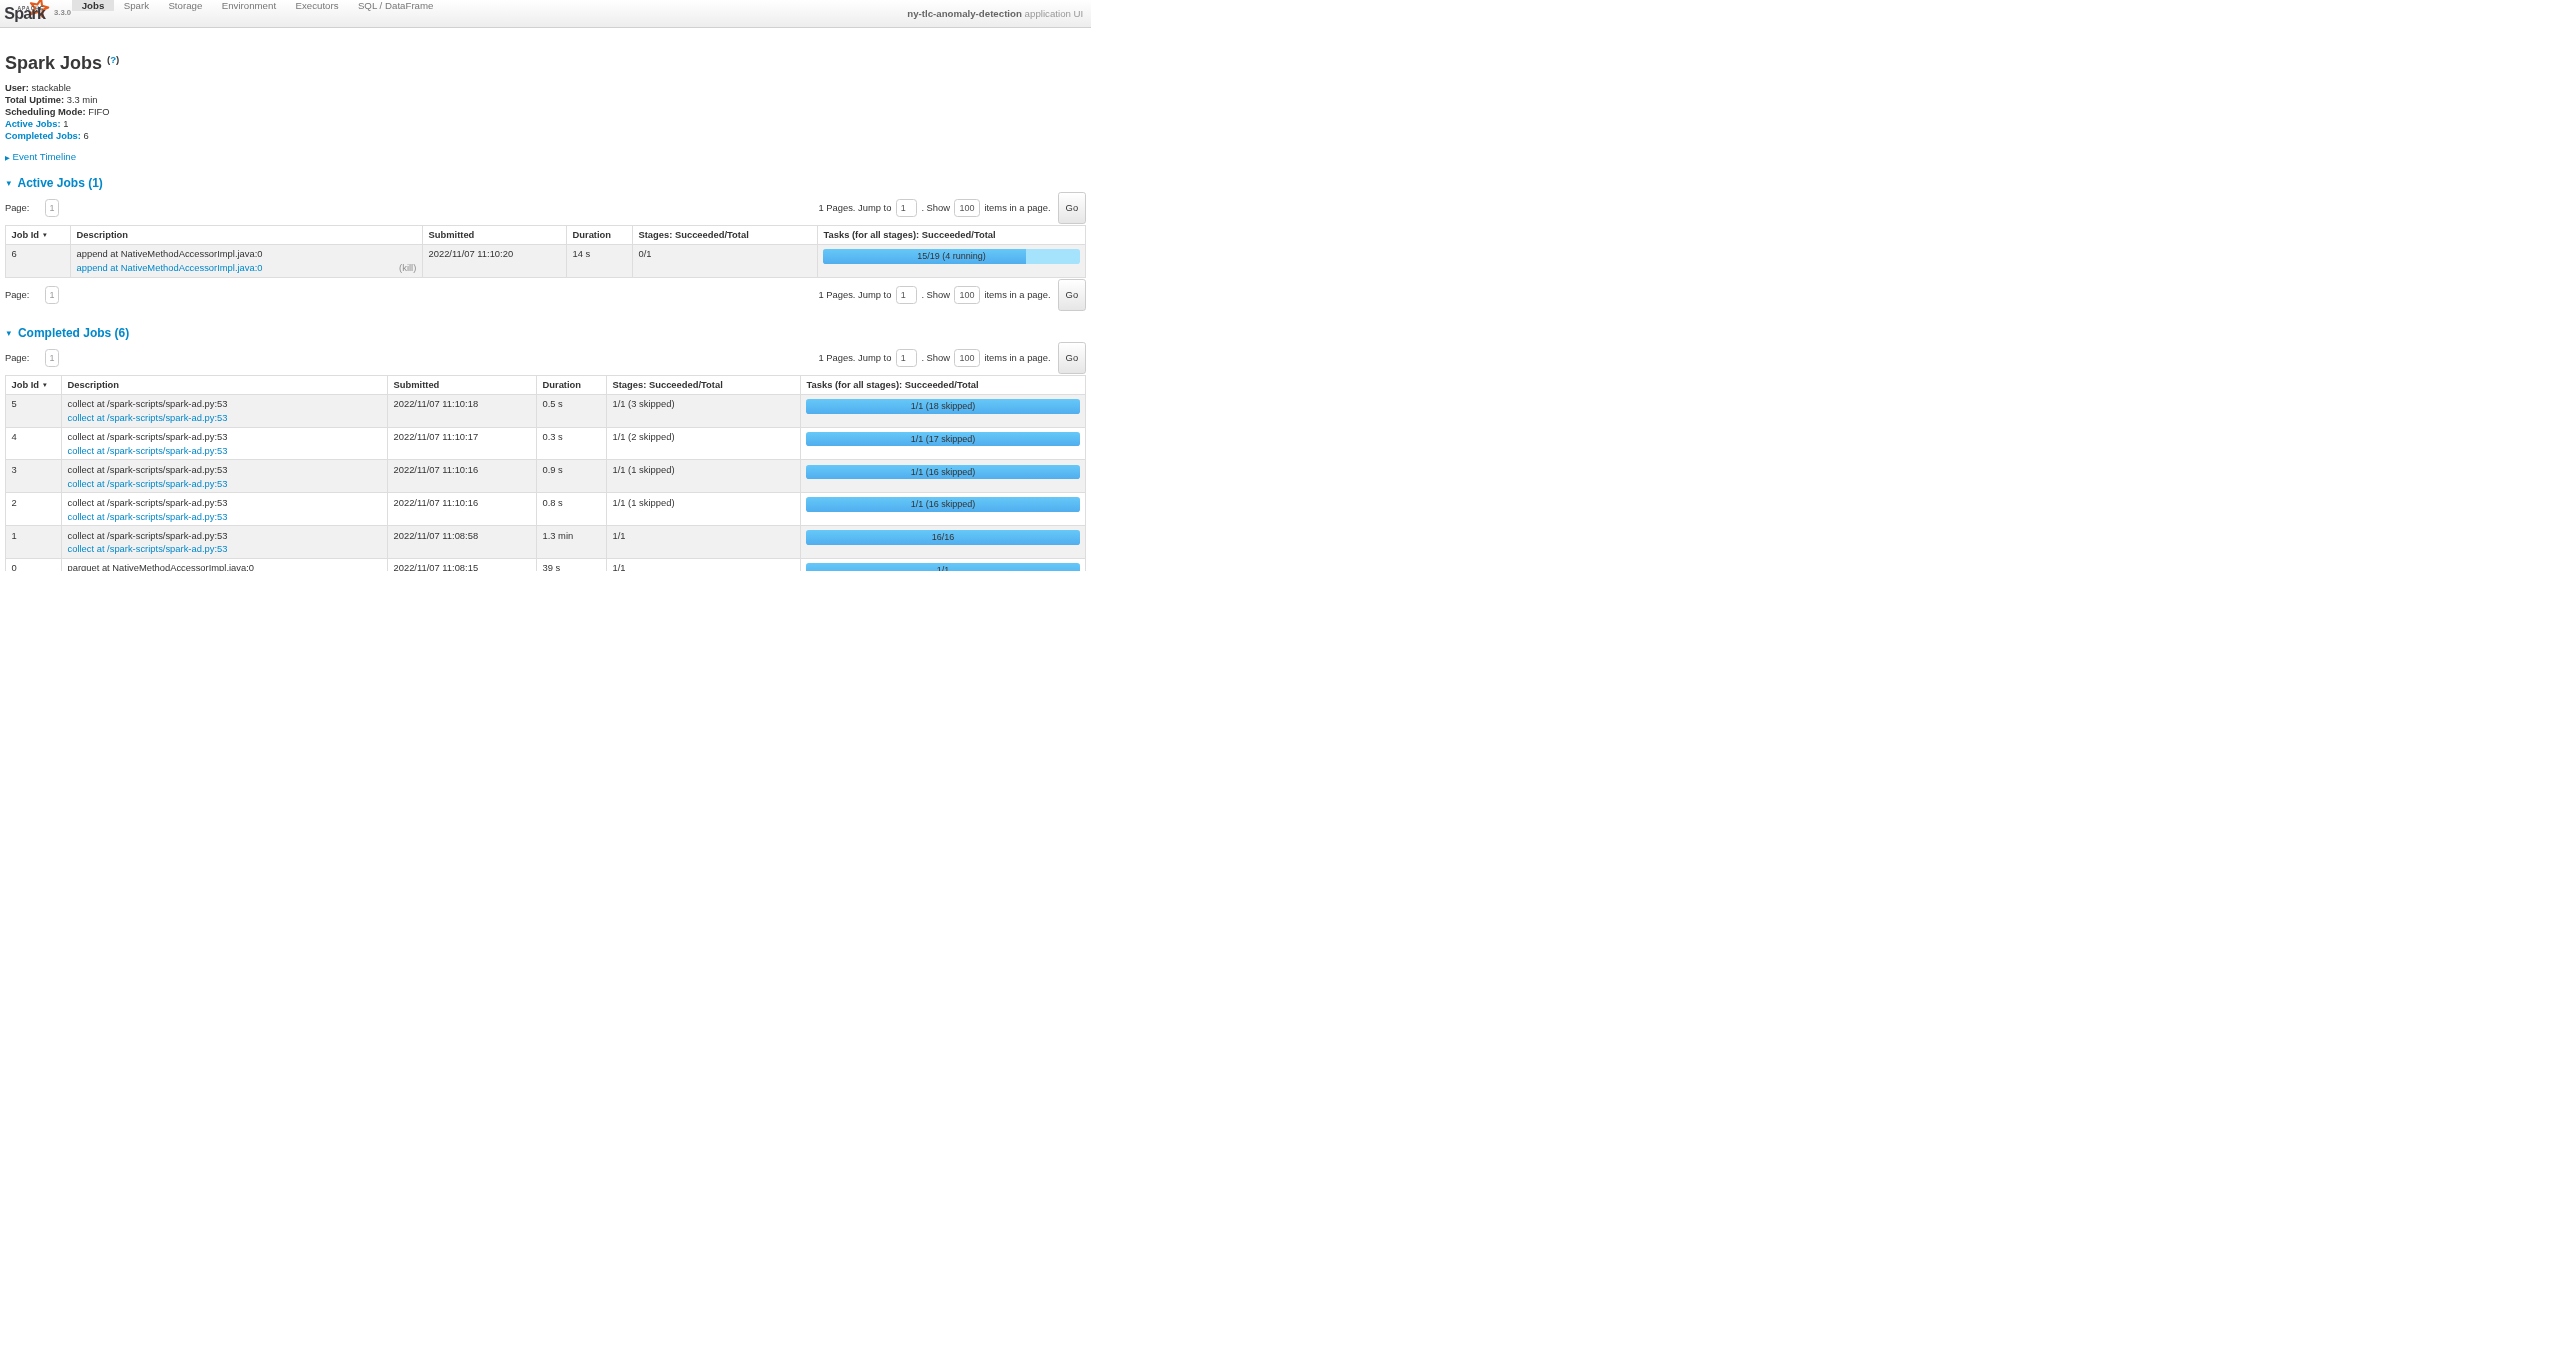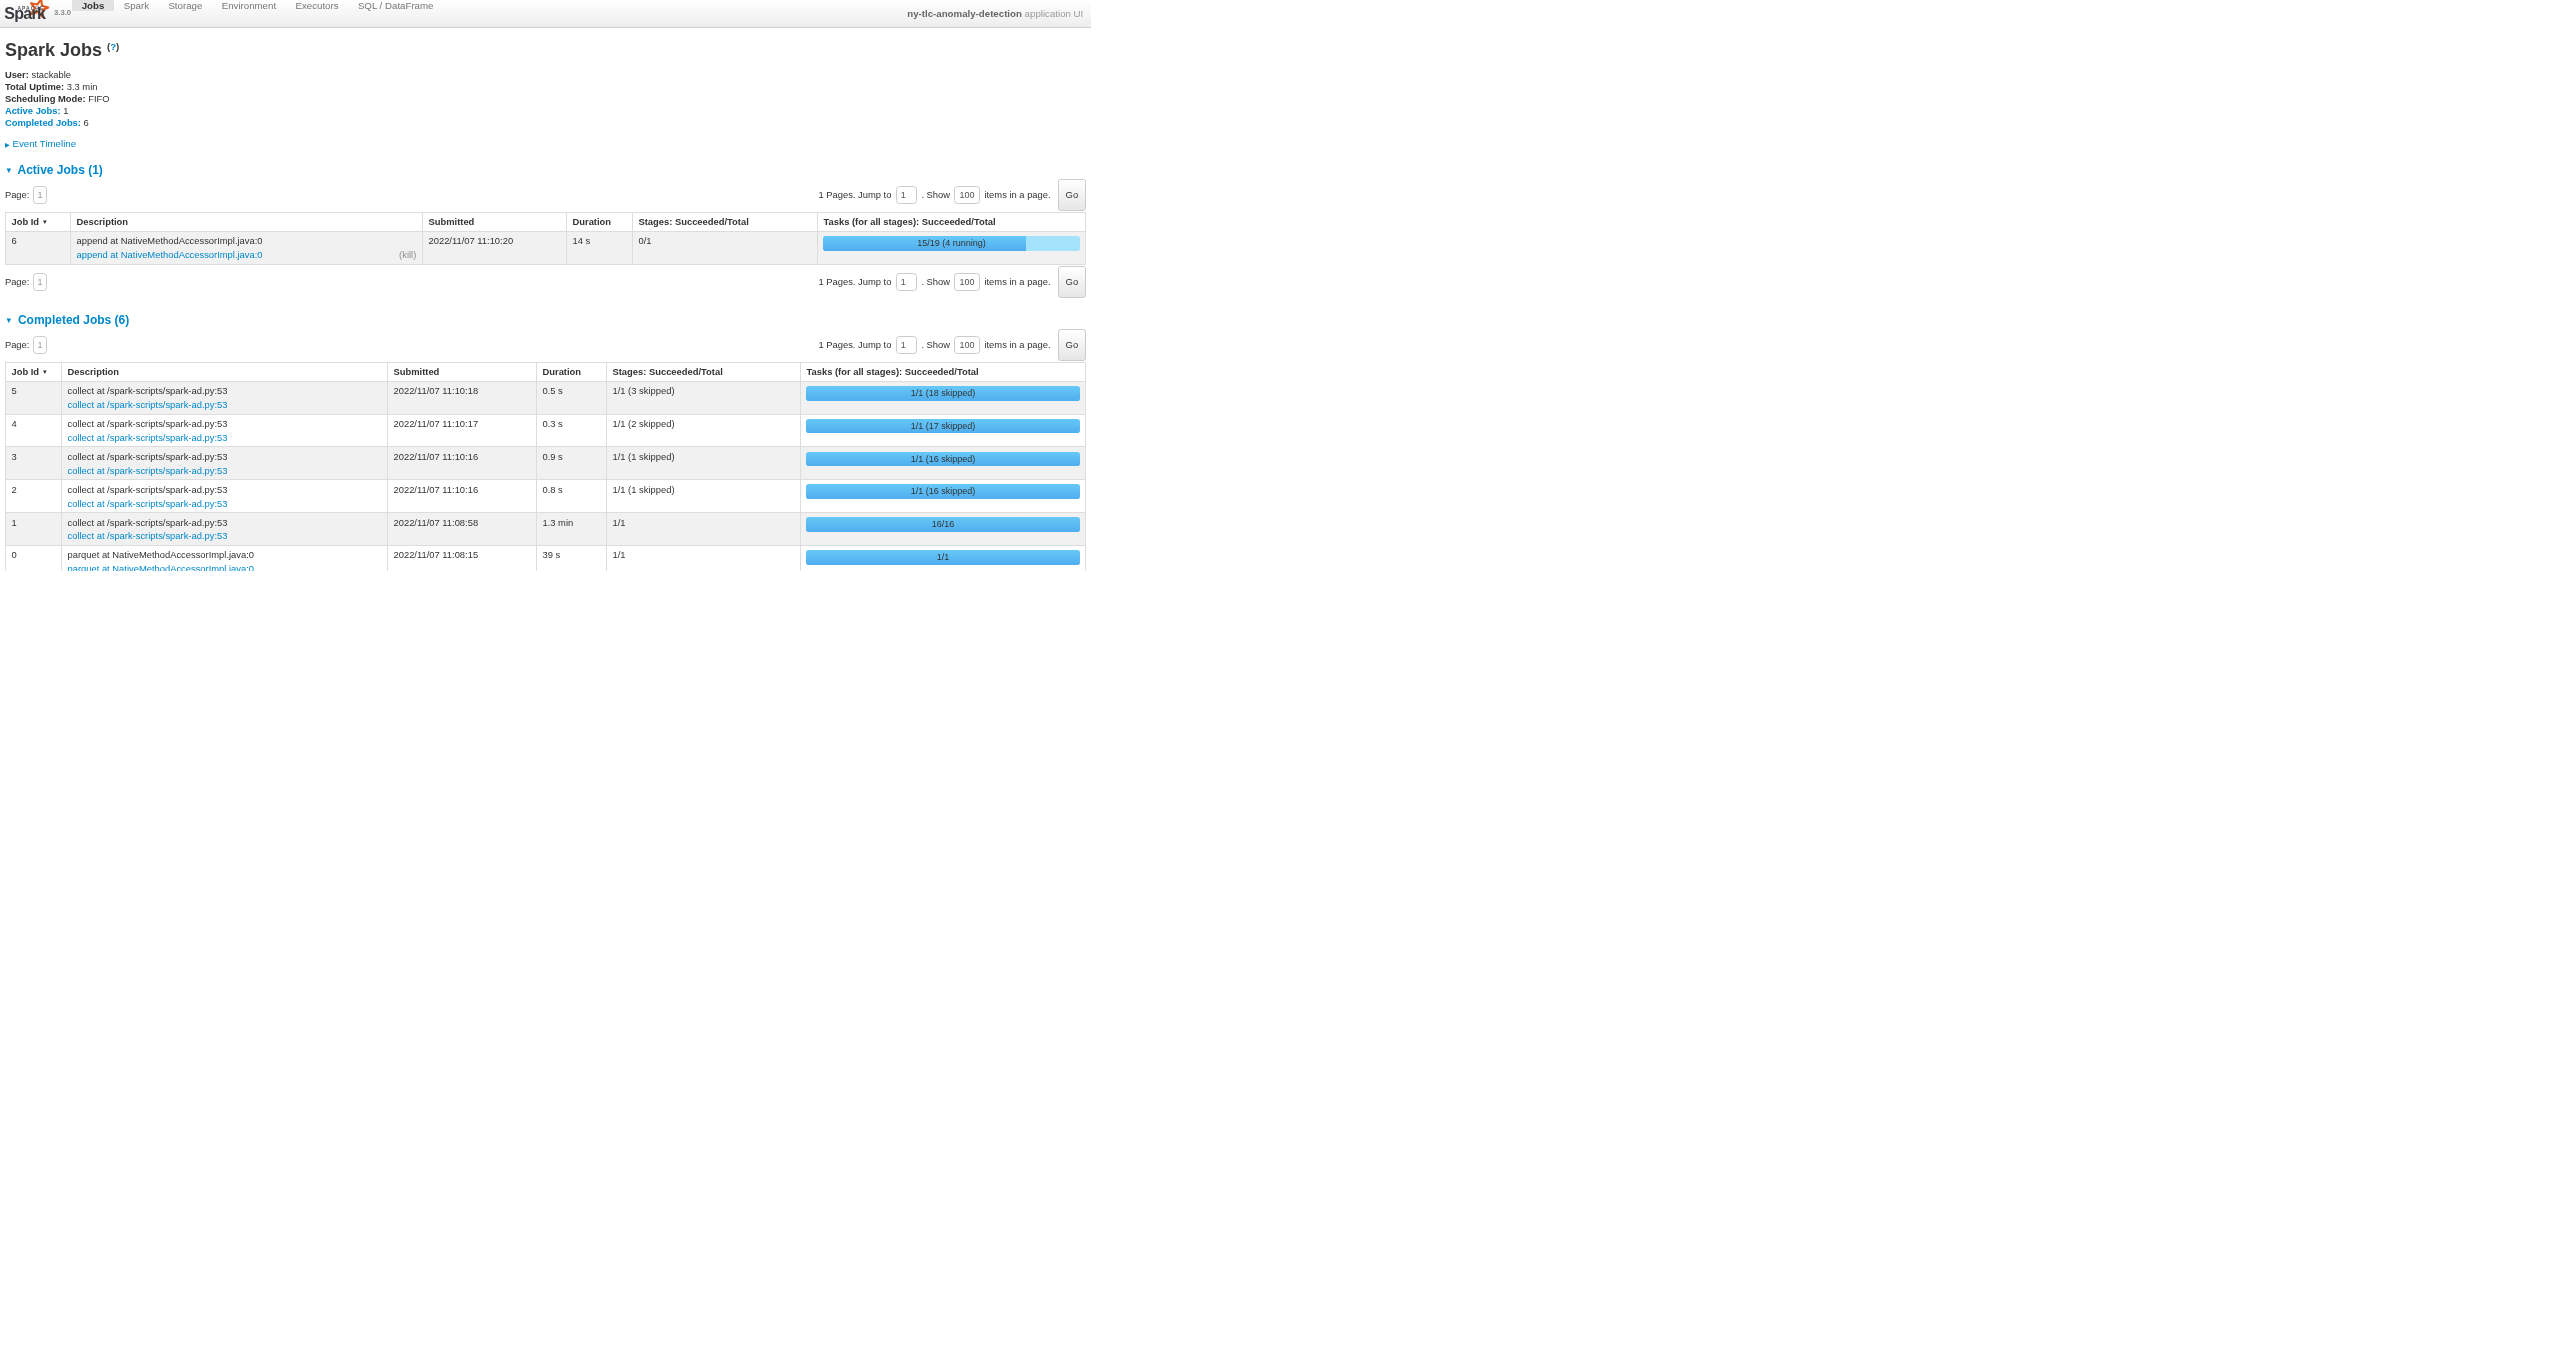--- a/index.html
+++ b/index.html
@@ -39,21 +39,21 @@
   }
   .tab.active { background: #e2e2e2; color: #333; font-weight: bold; }
   .app-title {
     margin-left: auto; padding-right: 7.7px; align-self: center;
     font-size: 9.7px; color: #999; white-space: nowrap;
   }
   .app-title b { color: #666; margin-left: 46px; }
 
   
   .content { padding: 0 4.9px; }
-  .page-title { margin-top: 12px; font-size: 18px; font-weight: bold; color: #383838; }
+  .page-title { margin-top: 25px; font-size: 18px; font-weight: bold; color: #383838; }
   .page-title .help { font-size: 9.7px; font-weight: bold; vertical-align: 6.3px; }
   .page-title .help .q { color: #0088cc; }
 
   .summary { list-style: none; margin-top: 8.3px; }
   .summary li { line-height: 12px; }
   .summary .lbl { font-weight: bold; }
   .summary a.lbl { color: #0088cc; }
 
   .event-timeline { margin-top: 9px; color: #0088cc; font-size: 9.7px; display: inline-block; cursor: pointer; }
   .event-timeline .arrow { font-size: 6.3px; margin-right: 2.8px; vertical-align: 0.7px; }
@@ -63,21 +63,21 @@
     display: inline-block; cursor: pointer;
   }
   .section-header .arrow { font-size: 7.7px; margin-right: 2.1px; vertical-align: 1.4px; }
   h4.section-wrap { display: block; }
 
   
   .pagination-row {
     display: flex; justify-content: space-between; align-items: center;
     margin: 6.3px 0 6.3px 0; height: 22px;
   }
-  .pg-left { display: flex; align-items: center; gap: 4px; }
+  .pg-left { display: flex; align-items: center; gap: 16px; }
   .pg-right { display: flex; align-items: center; gap: 4.2px; }
   .pg-input {
     height: 18px; border: 0.7px solid #ccc; border-radius: 3.5px;
     font-family: inherit; font-size: 9px; color: #555; padding: 0 4.2px;
   }
   .pg-page-input { width: 13.2px; padding: 0; text-align: center; color: #999; }
   .pg-jump-input { width: 21.6px; }
   .pg-show-input { width: 26px; }
   .go-btn {
     height: 32px; padding: 0 7px; margin-left: 2.8px;

